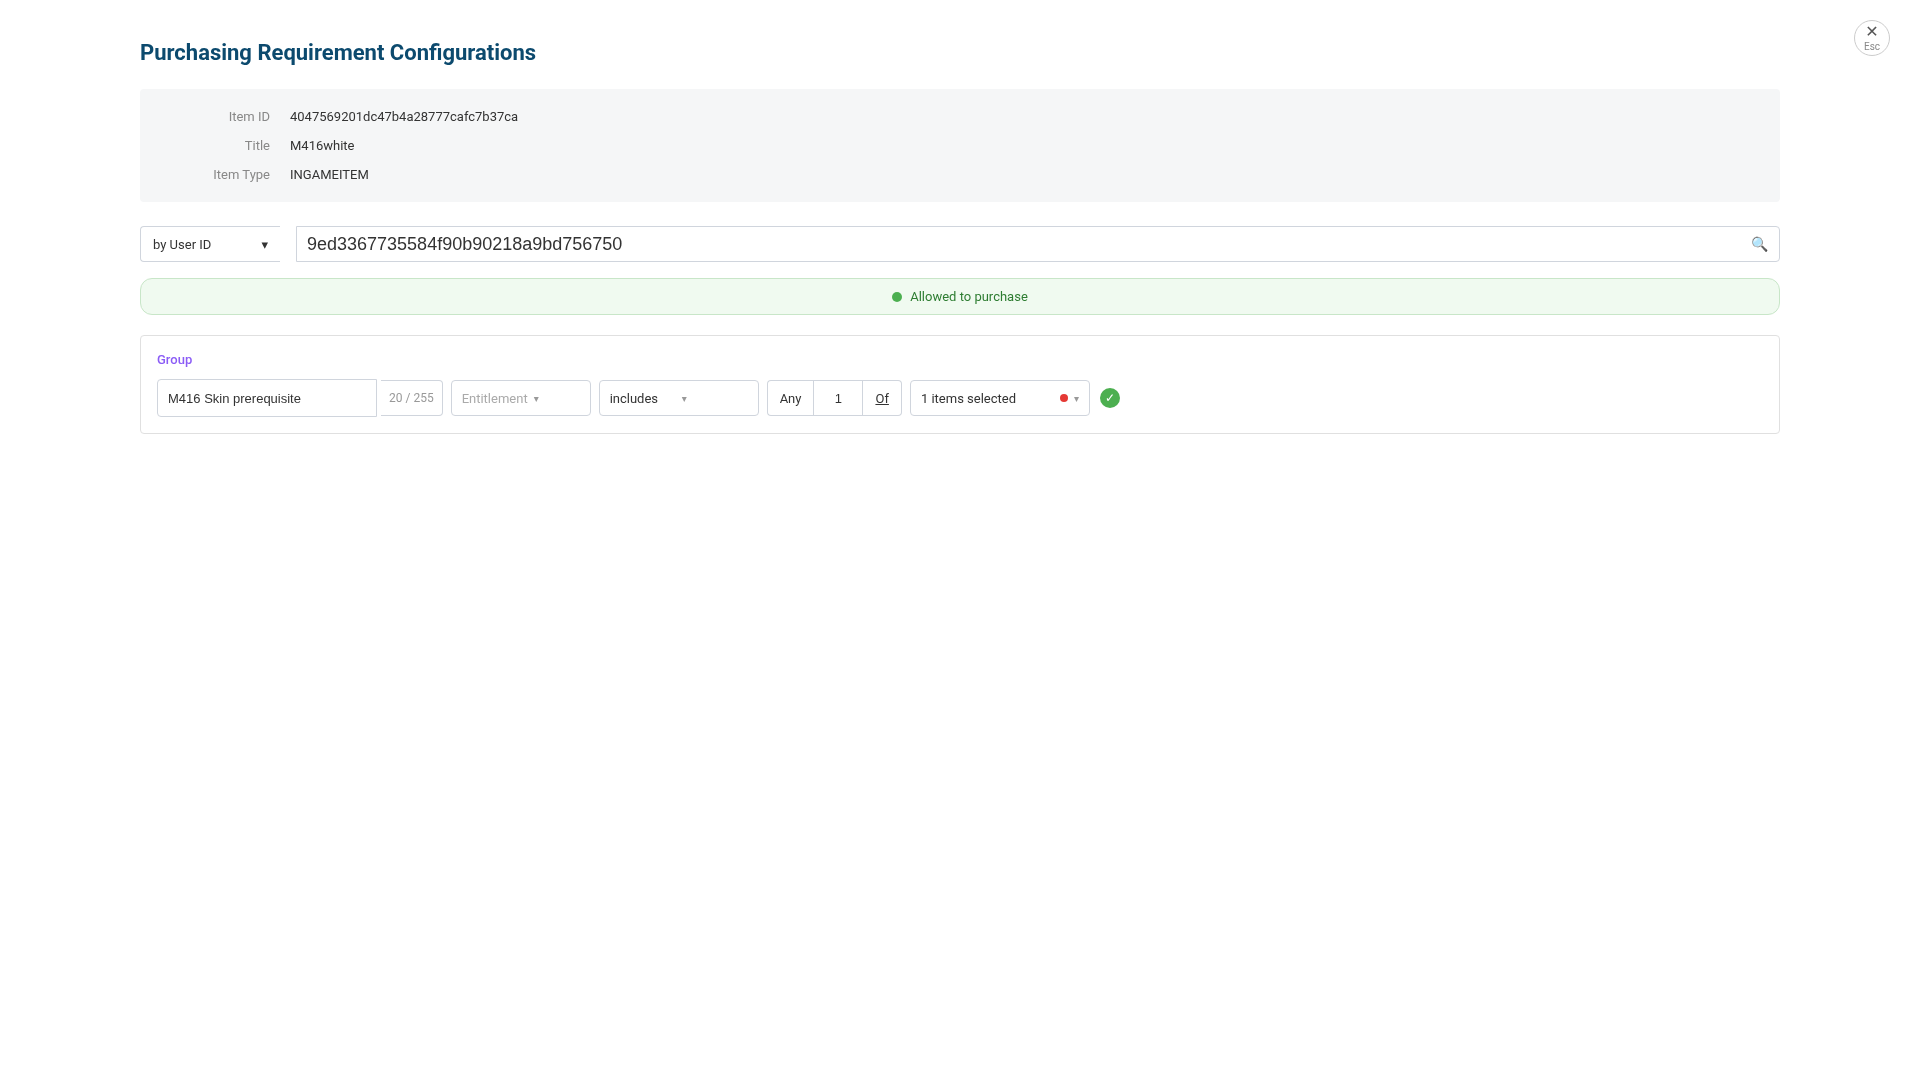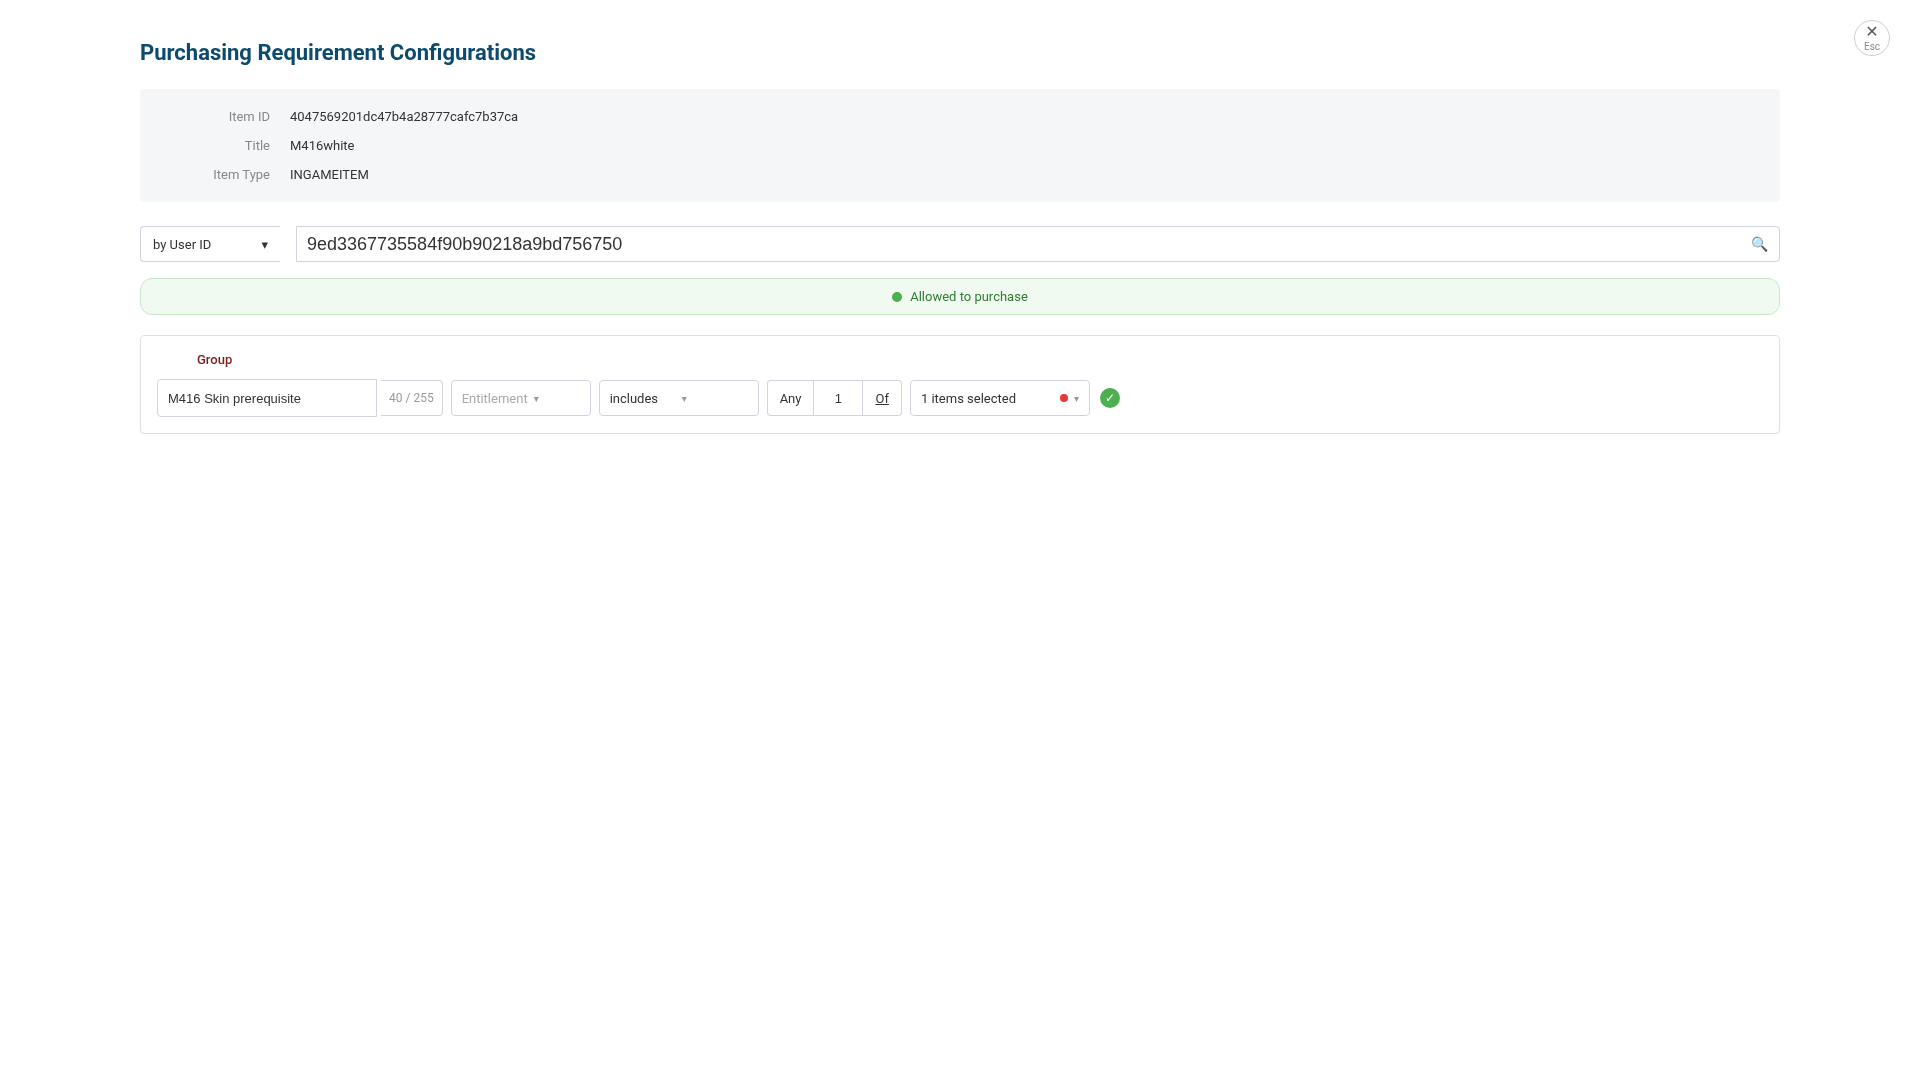--- a/index.html
+++ b/index.html
@@ -166,24 +166,23 @@
     }
 
     .group-card {
       border: 1px solid #e0e0e0;
       border-radius: 4px;
       padding: 16px;
     }
 
     .group-label {
       font-size: 13px;
-      color: #7f1d1d;
+      color: #8b5cf6;
       margin-bottom: 12px;
       font-weight: 500;
-      margin-left: 40px;
     }
 
     .group-row {
       display: flex;
       align-items: center;
       gap: 8px;
     }
 
     .group-name-input {
       border: 1px solid #d0d5dd;
@@ -368,21 +367,21 @@
     <span class="status-dot-green"></span>
     <span class="status-text">Allowed to purchase</span>
   </div>
 
   <div class="group-card">
     <div class="group-label">Group</div>
     <div class="group-row">
 
       <input class="group-name-input" type="text" style="border-radius: 4px 0px 0px 4px;" value="M416 Skin prerequisite">
 
-      <span class="char-count">40 / 255</span>
+      <span class="char-count">20 / 255</span>
 
       <div class="dropdown-field">
         <span>Entitlement</span>
         <span class="arrow">▾</span>
       </div>
 
       <div class="dropdown-field dropdown-includes">
         <span>includes</span>
         <span class="arrow">▾</span>
       </div>

